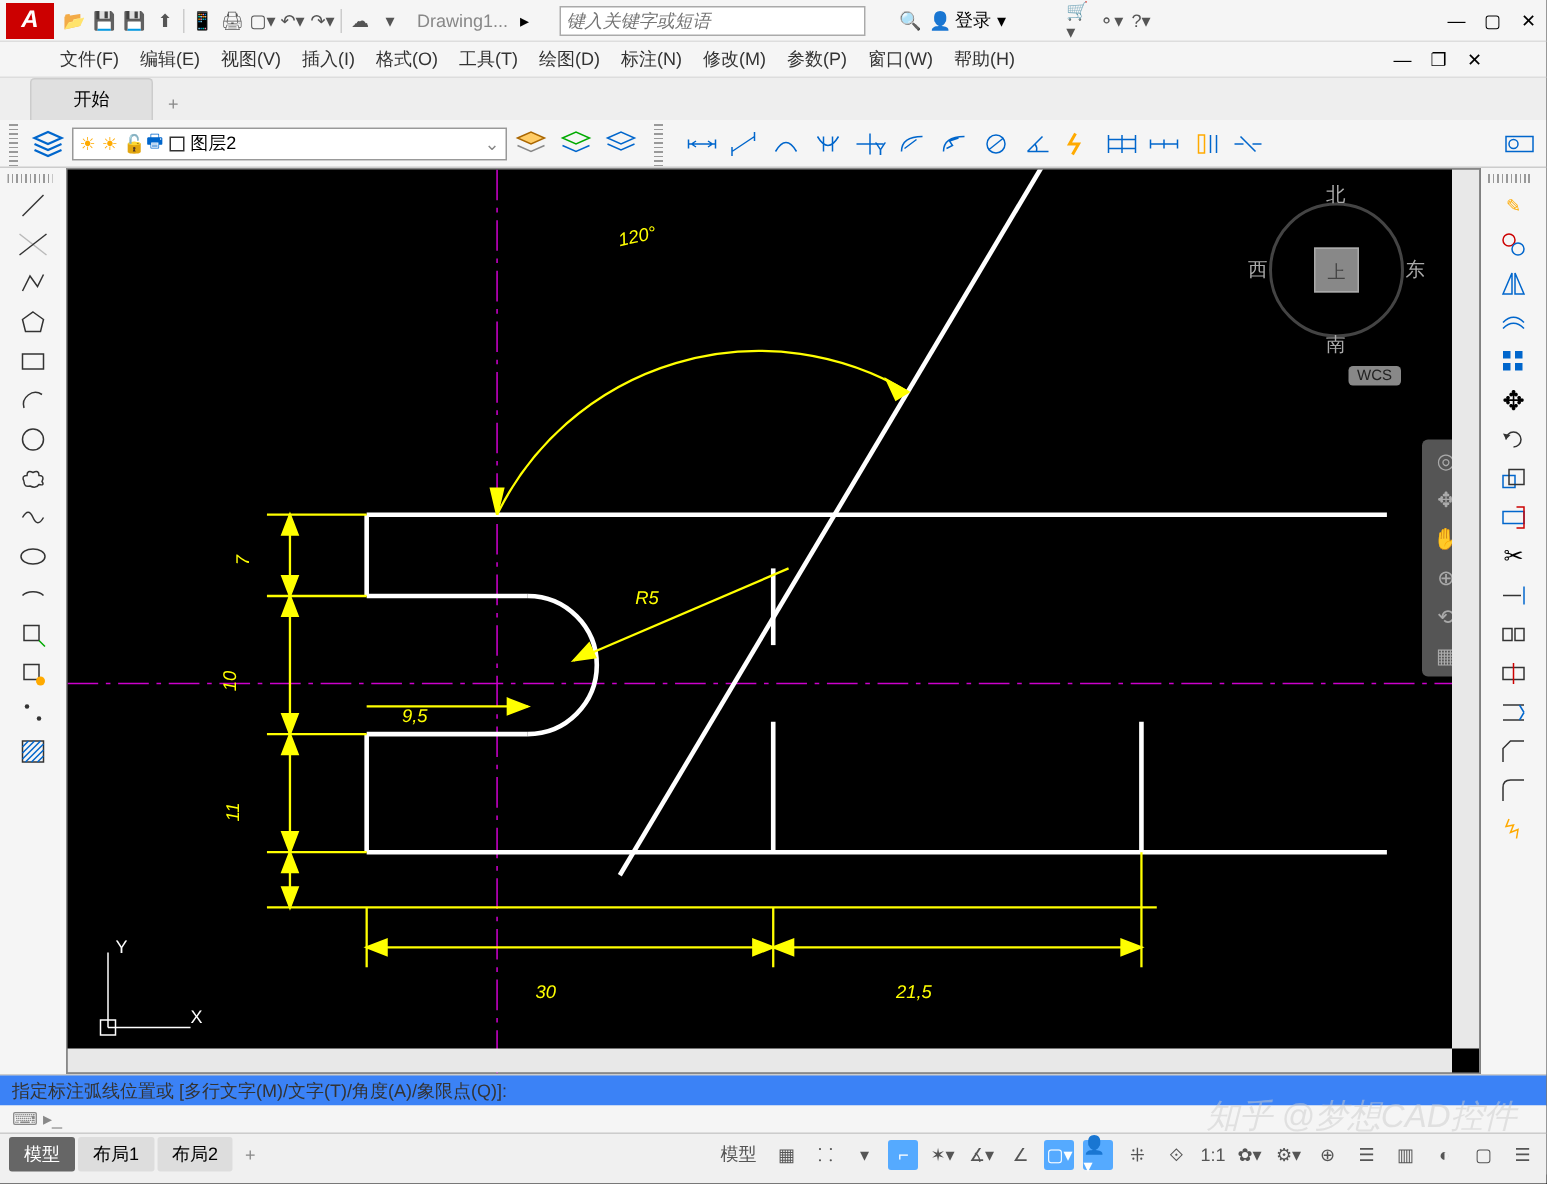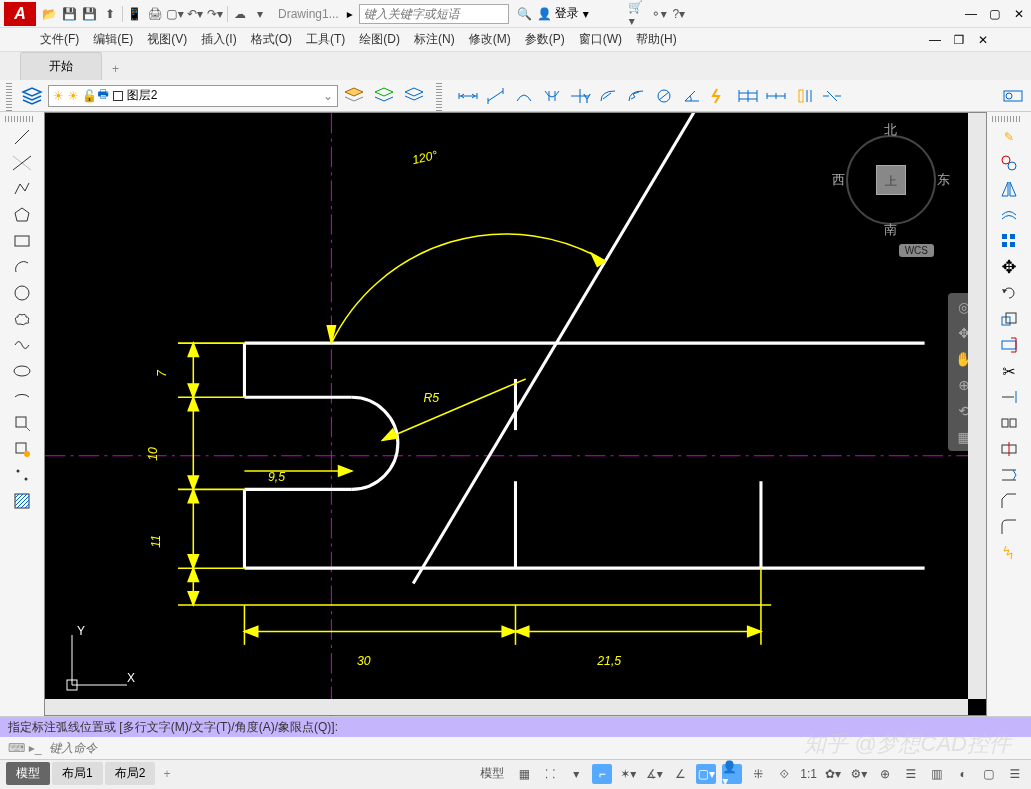--- a/index.html
+++ b/index.html
@@ -1,21 +1,21 @@
 <!DOCTYPE html>
 <html><head>
 <meta charset="utf-8">
 <style>
 *{margin:0;padding:0;box-sizing:border-box;font-family:"Microsoft YaHei",Arial,sans-serif;font-size:12px}
 body{background:#f0f0f0;width:1031px;height:789px;overflow:hidden;position:relative}
 .title-bar{height:28px;background:#f5f5f5;display:flex;align-items:center;padding:0 4px;border-bottom:1px solid #ddd}
 .app-logo{width:32px;height:24px;background:#c00;color:#fff;font-weight:bold;font-size:16px;display:flex;align-items:center;justify-content:center;margin-right:4px;font-style:italic}
 .tb-icon{width:20px;height:20px;display:flex;align-items:center;justify-content:center;cursor:pointer;color:#555}
 .tb-sep{width:1px;height:16px;background:#ccc;margin:0 2px}
-.search-box{height:20px;width:150px;border:1px solid #aaa;padding:0 4px;font-style:italic;color:#b91c1c;margin:0 6px}
+.search-box{height:20px;width:204px;border:1px solid #aaa;padding:0 4px;font-style:italic;color:#b91c1c;margin:0 20px}
 .doc-title{color:#888;margin:16px 8px}
 .win-controls{margin-left:auto;display:flex;gap:8px}
 .win-btn{width:16px;height:16px;display:flex;align-items:center;justify-content:center;cursor:pointer}
 .menu-bar{height:24px;display:flex;align-items:center;padding:0 40px;gap:14px;background:#f5f5f5;border-bottom:1px solid #ddd}
 .menu-item{cursor:pointer;color:#333}
 .doc-tabs{height:28px;background:#eee;display:flex;align-items:flex-end;padding:0 20px}
 .doc-tab{padding:5px 28px;background:#e0e0e0;border:1px solid #ccc;border-bottom:none;margin-right:0;cursor:pointer;border-radius:3px 3px 0 0}
 .doc-tab.active{background:#fff;position:relative}
 .tab-close{margin-left:12px;color:#888}
 .add-tab{padding:4px 10px;color:#888;cursor:pointer}
@@ -37,21 +37,21 @@
 .compass{position:absolute;top:12px;right:40px;width:110px;height:110px}
 .compass-ring{position:absolute;inset:10px;border:2px solid #444;border-radius:50%}
 .compass-txt{position:absolute;color:#aaa;font-size:13px}
 .compass-box{position:absolute;top:40px;left:40px;width:30px;height:30px;background:#888;border:1px solid #aaa}
 .wcs-badge{position:absolute;bottom:-22px;right:12px;background:#888;color:#222;padding:1px 6px;border-radius:3px;font-size:10px}
 .nav-panel{position:absolute;right:6px;top:180px;width:32px;background:#555;border-radius:4px;padding:6px 0;display:flex;flex-direction:column;align-items:center;gap:10px}
 .nav-btn{color:#aaa;font-size:14px}
 .ucs-icon{position:absolute;bottom:12px;left:12px;color:#fff;font-size:12px}
 .scroll-h{position:absolute;bottom:0;left:0;right:18px;height:16px;background:#e8e8e8}
 .scroll-v{position:absolute;right:0;top:0;bottom:16px;width:18px;background:#e8e8e8}
-.cmd-area{background:#c4b5fd;border-top:1px solid #ccc;padding:2px 8px}
+.cmd-area{background:#3b82f6;border-top:1px solid #ccc;padding:2px 8px}
 .cmd-line{color:#333;line-height:16px}
 .cmd-input-row{display:flex;align-items:center;padding:2px 8px;background:#f5f5f5}
 .cmd-input{flex:1;border:none;background:transparent;font-style:italic;color:#999;padding:2px}
 .status-bar{height:28px;background:#f0f0f0;display:flex;align-items:center;padding:0 6px;border-top:1px solid #ccc}
 .st-tab{padding:3px 10px;background:#ddd;margin-right:2px;cursor:pointer;border-radius:2px}
 .st-tab.active{background:#666;color:#fff}
 .st-right{margin-left:auto;display:flex;align-items:center;gap:6px}
 .st-icon{width:20px;height:20px;display:flex;align-items:center;justify-content:center;cursor:pointer;color:#555}
 .st-icon.active{background:#5af;color:#fff;border-radius:2px}
 .watermark{position:absolute;bottom:30px;right:20px;color:#ccc;font-size:22px;opacity:0.5;font-style:italic}
@@ -516,21 +516,20 @@
         </svg>
       </div>
   </div>
 </div>
 
 <div class="cmd-area">
   <div class="cmd-line">指定标注弧线位置或 [多行文字(M)/文字(T)/角度(A)/象限点(Q)]:</div>
 </div>
 <div class="cmd-input-row">
   <span style="margin-right:6px;color:#888">⌨ ▸_</span>
-  <input class="cmd-input" placeholder="键入命令" style="">
 </div>
 
 <div class="status-bar">
   <div class="st-tab active">模型</div>
   <div class="st-tab">布局1</div>
   <div class="st-tab">布局2</div>
   <span style="margin-left:6px;color:#888">+</span>
   <div class="st-right">
     <span class="st-icon" style="width:auto;padding:0 4px">模型</span>
     <span class="st-icon">▦</span>

